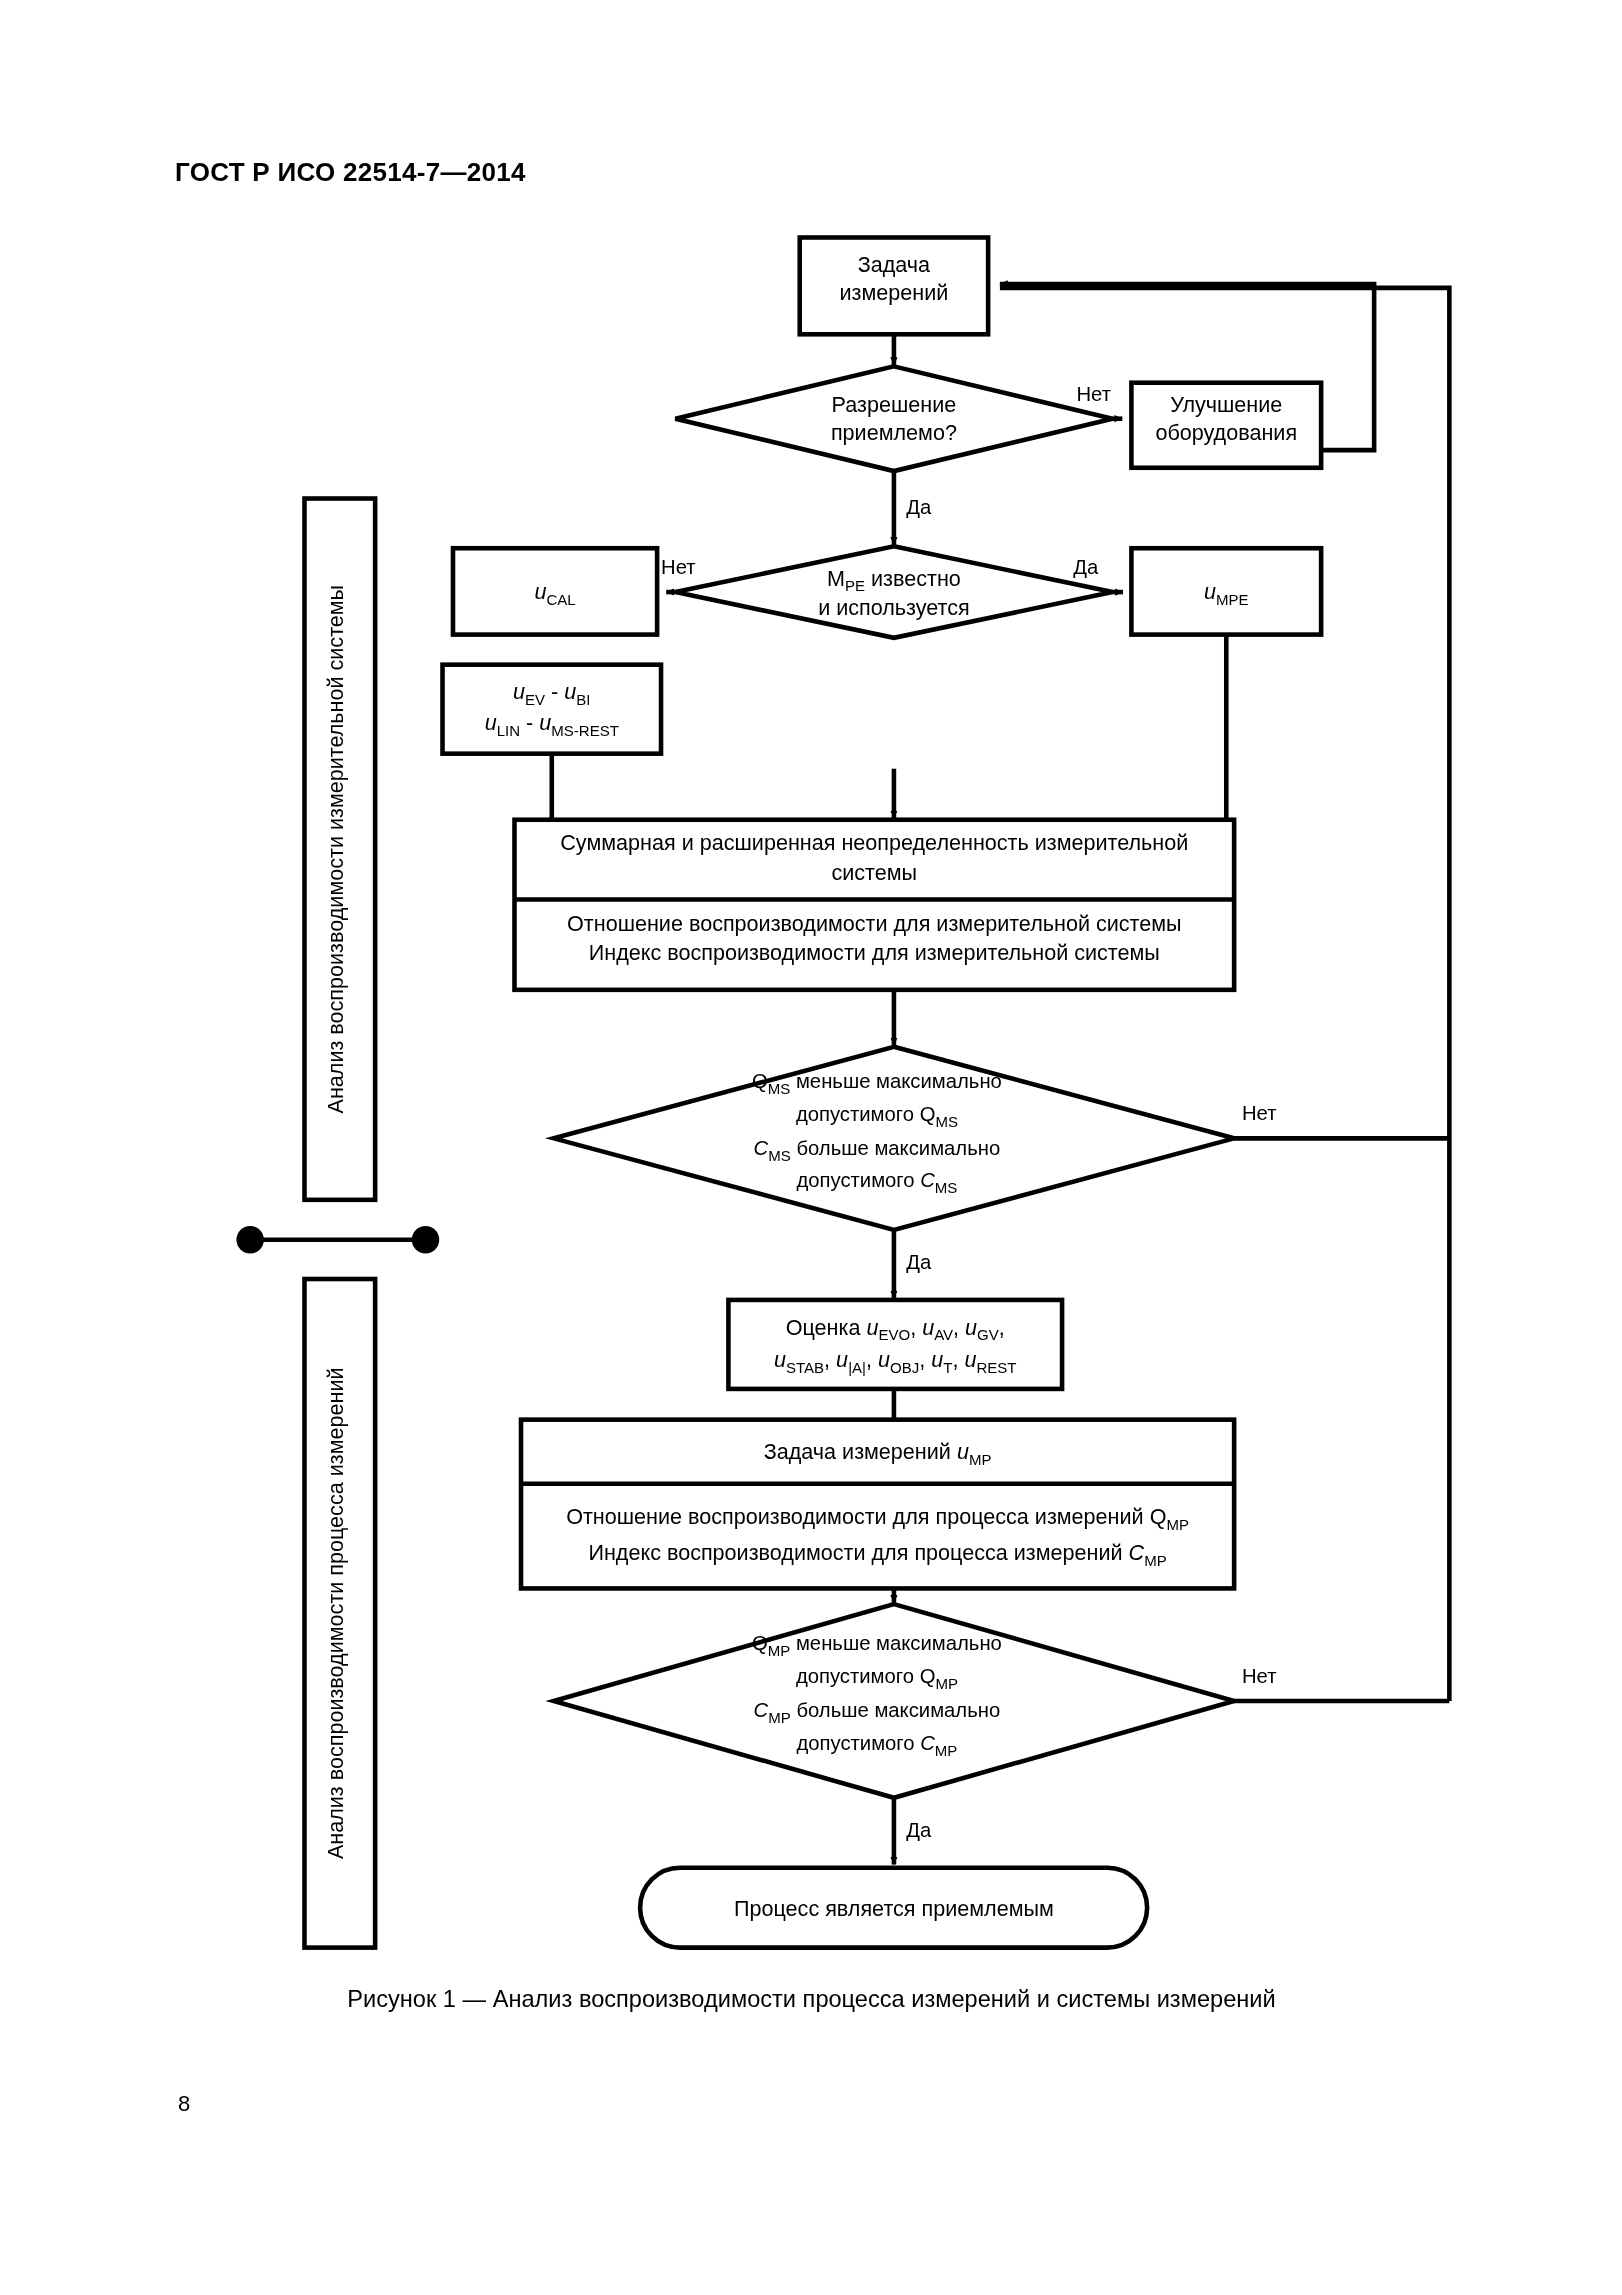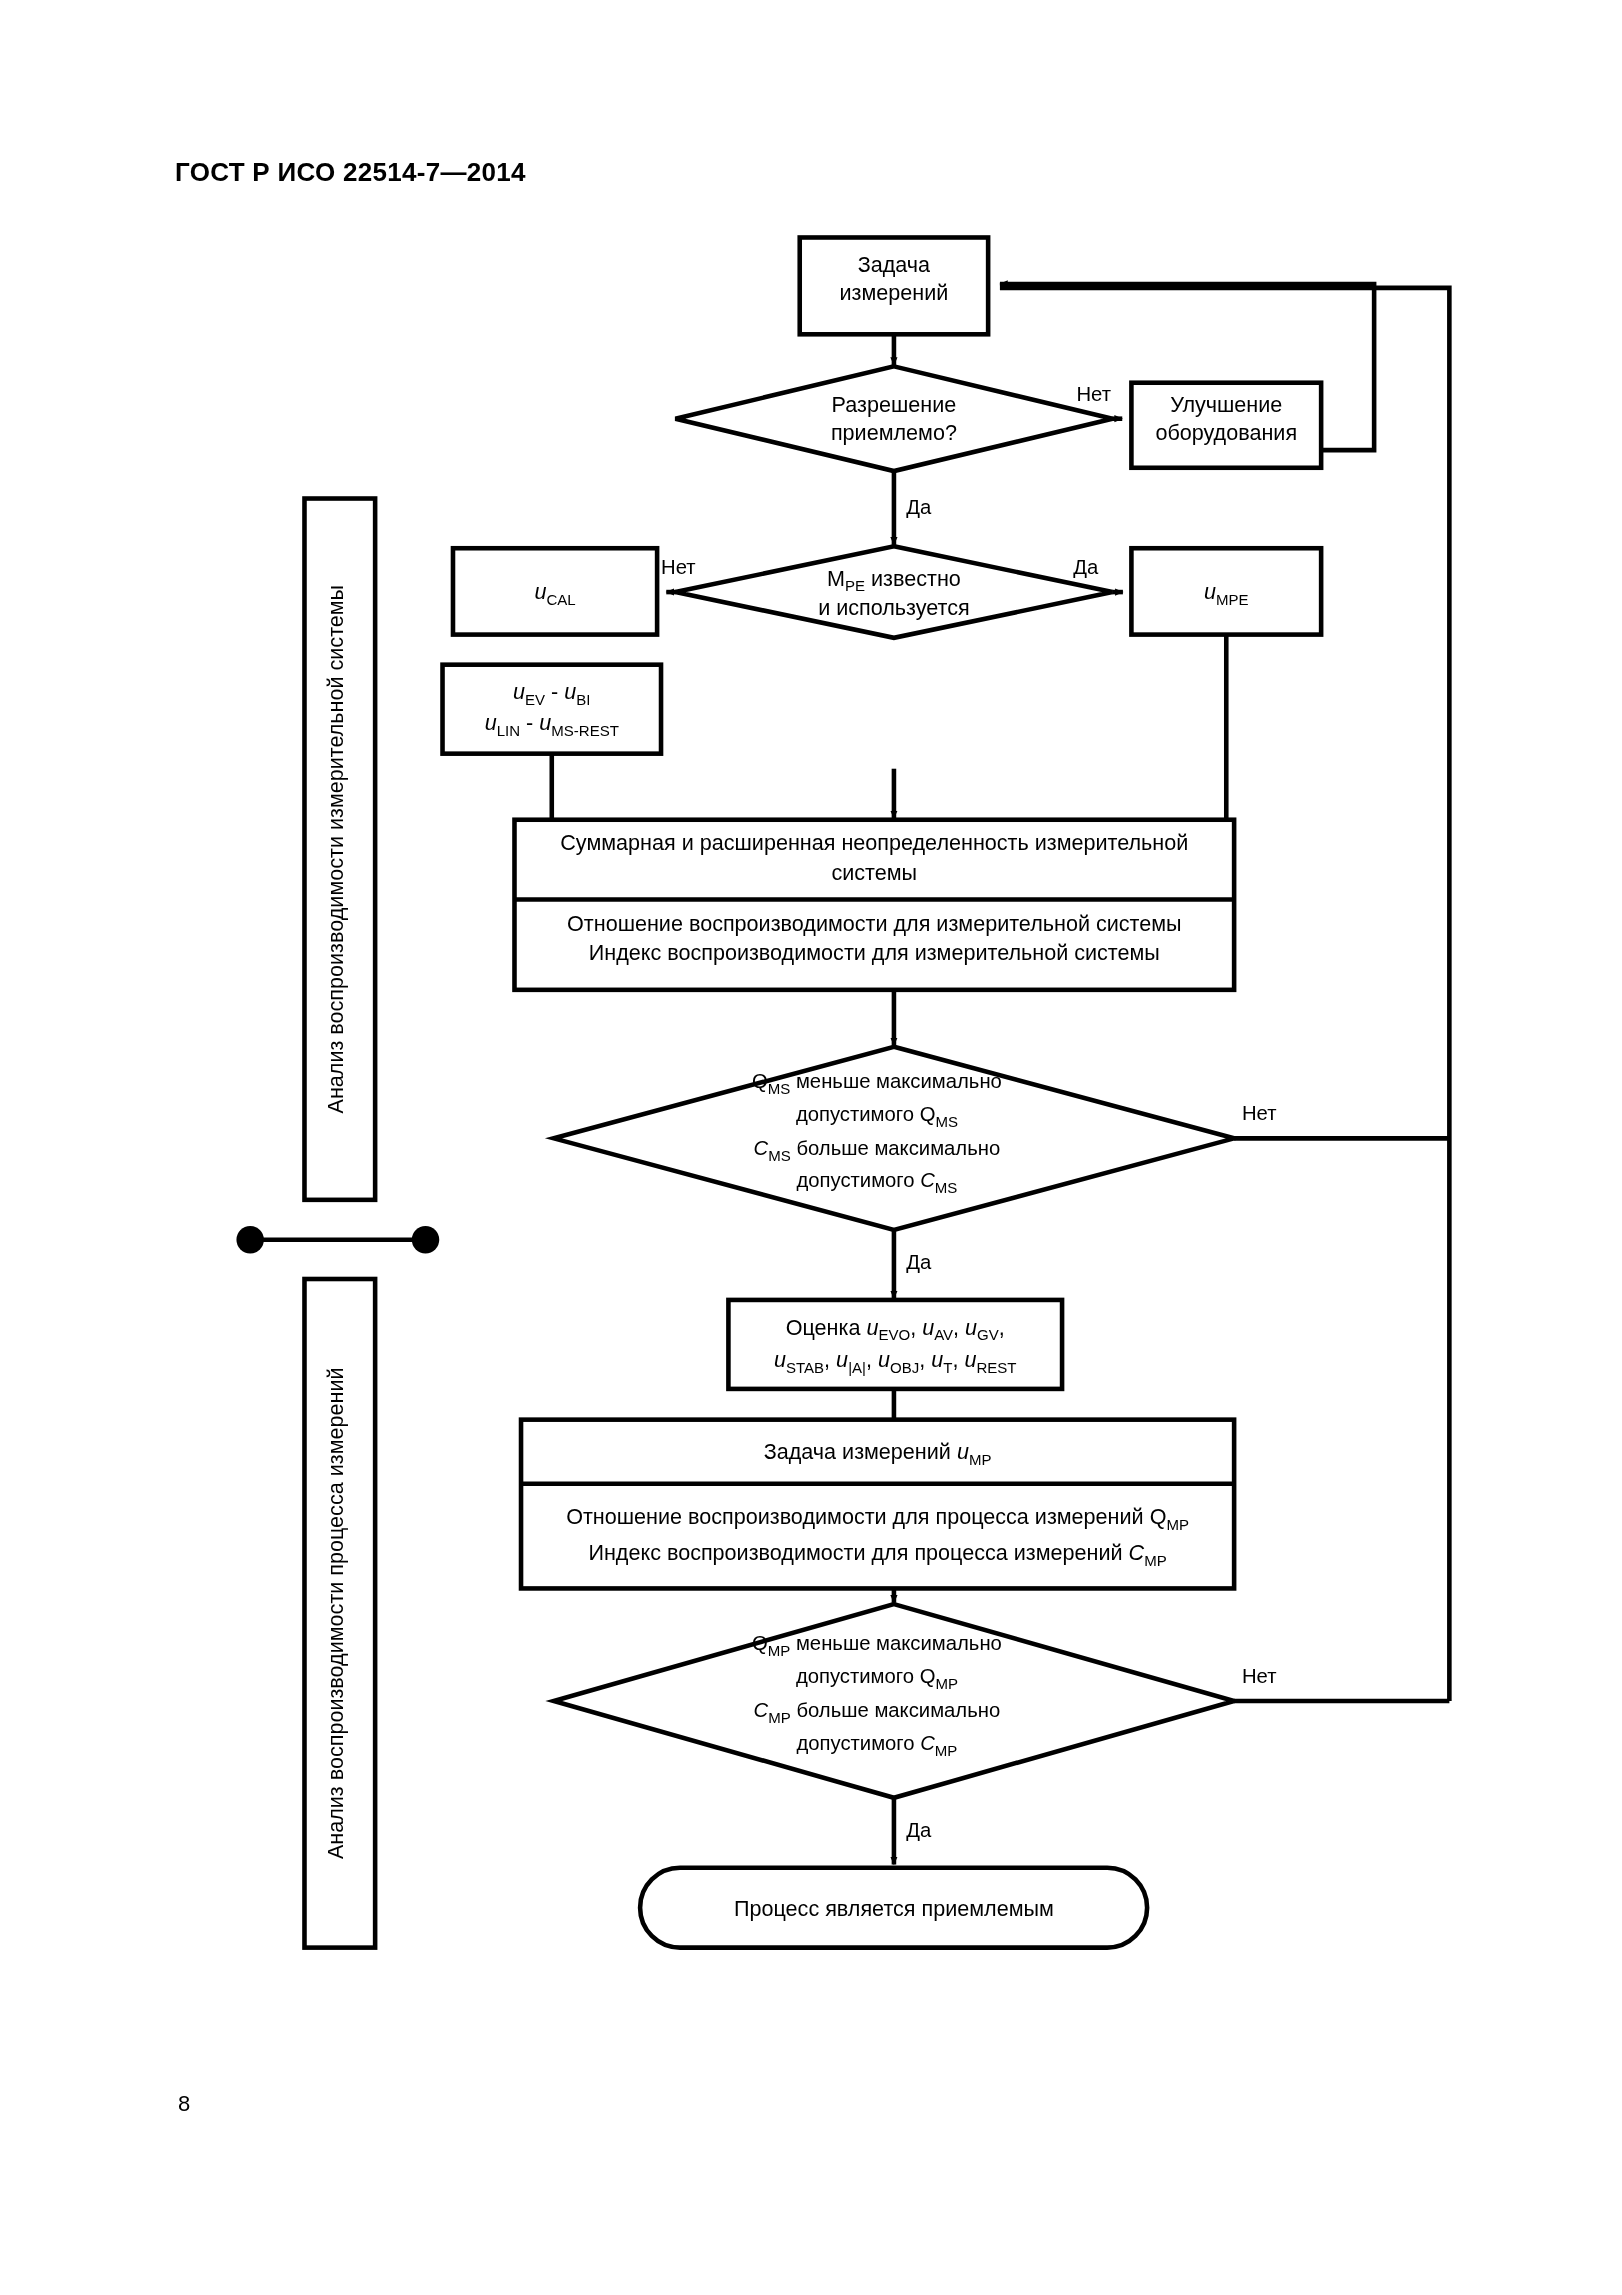--- a/index.html
+++ b/index.html
@@ -205,16 +205,17 @@
 
     <path class="ln" d="M2215,2600 L2215,440 L1528,440"></path>
 
     <line class="ln" x1="1366" y1="2748" x2="1366" y2="2850" marker-end="url(#arr)"></line>
     <text class="t-yn" x="1385" y="2808">Да</text>
 
     <rect class="shape" x="978" y="2855" width="775" height="122" rx="61" ry="61"></rect>
     <text class="t-node" x="1366" y="2928">Процесс является приемлемым</text>
   </svg>
 
+  <div class="figure-caption">Рисунок  1 — Анализ воспроизводимости процесса измерений и системы измерений</div>
   <div class="page-number">8</div>
 
 </div>
 
 
 </body></html>

